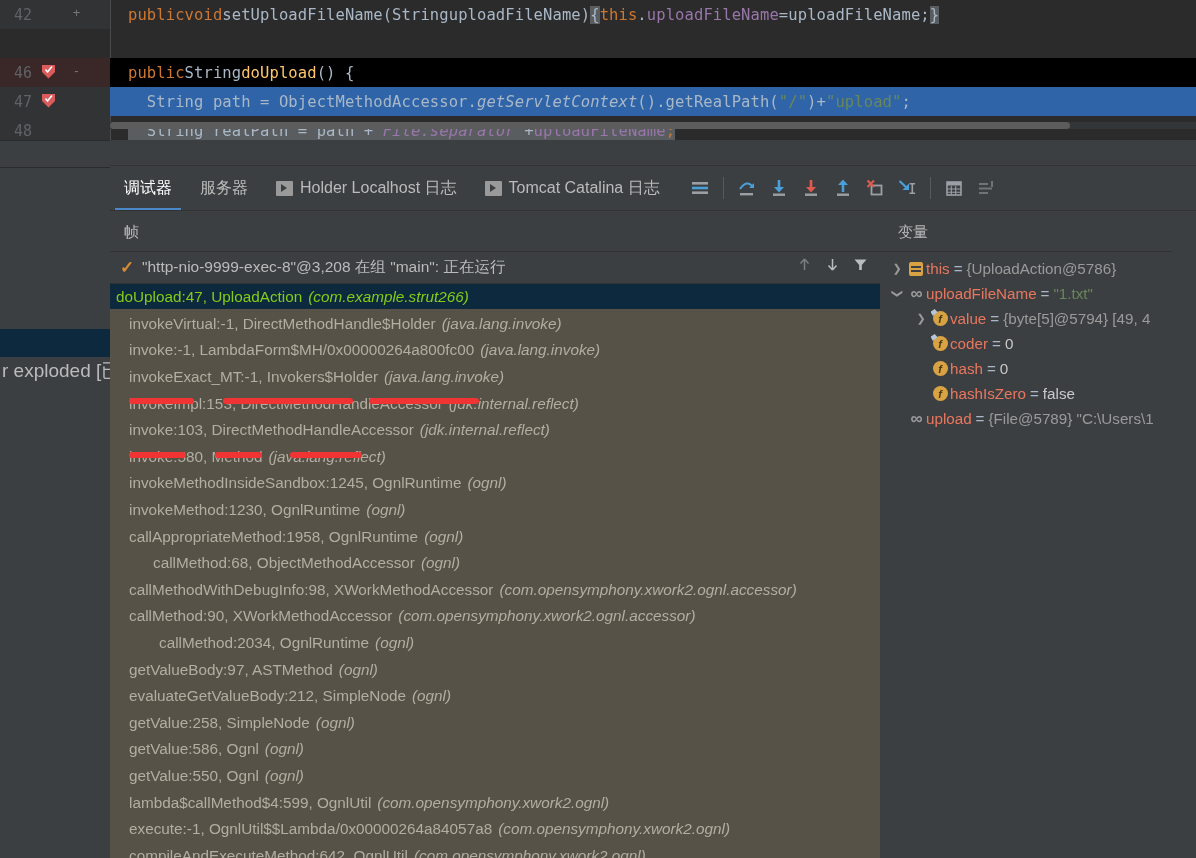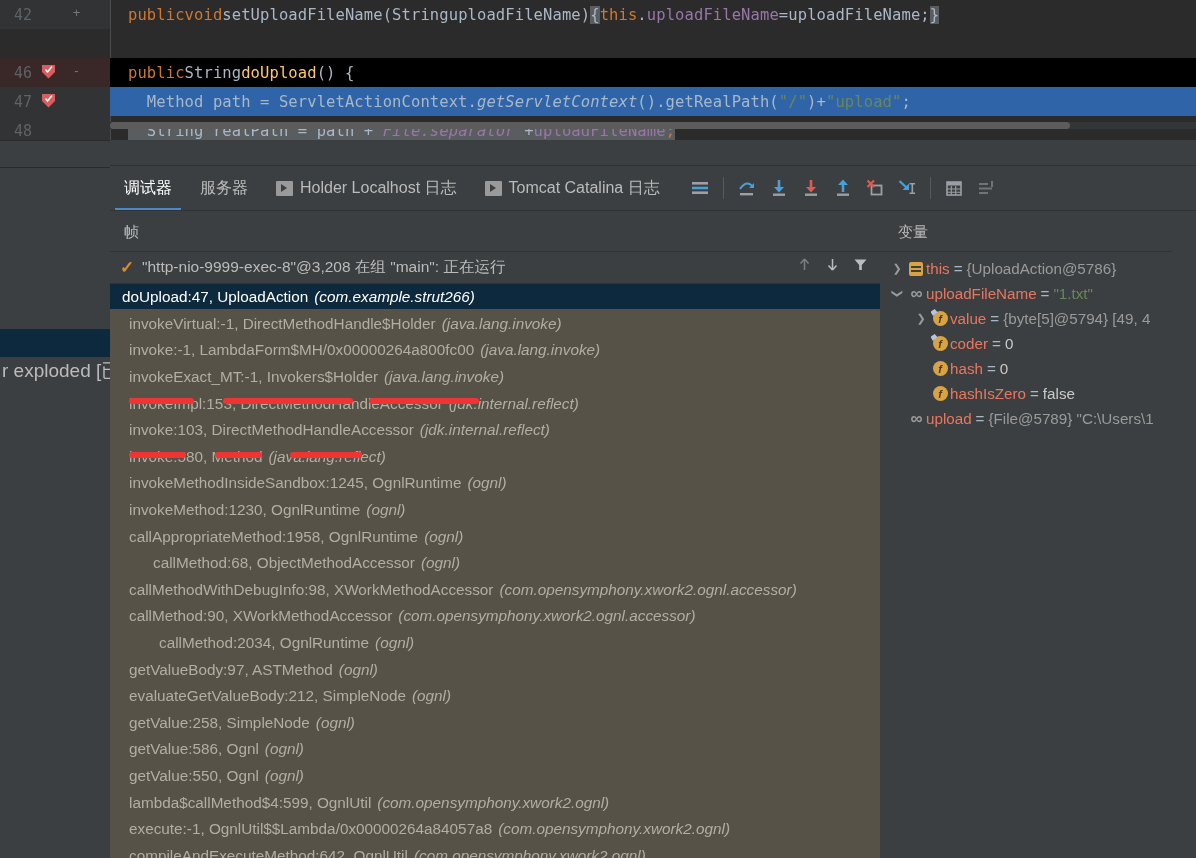--- a/index.html
+++ b/index.html
@@ -101,21 +101,21 @@
   .thread-acts svg { display: block; }
   .thread-border { position:absolute; left:0; top:72px; width:793px; height:1px; background:#323232;}
 
   .stack { position: absolute; left: 0; top: 73px; width: 793px; height: 574px;
            background: #565247; overflow: hidden; }
   .stack-first { position: absolute; left: 0; top: 0; width: 793px; height: 25px;
                  background: #0d293e; }
   .srow { position: absolute; left: 0; width: 793px; height: 26.6px;
           display: flex; align-items: center; padding-left: 19px;
           font-size: 15.3px; color: #b2aea1; white-space: nowrap; }
-  .srow.first { color: #ffffff; padding-left: 12px; }
+  .srow.first { color: #84cc16; padding-left: 6px; }
   .srow .pkg { font-style: italic; margin-left: 6px; }
   .stack-scroll { position: absolute; left: 780px; top: 0px; width: 9px; height: 105px;
                   background: #6e6a5e; border-radius: 1px; }
 
   .redmark { position: absolute; height: 6px; background: #f03434; border-radius: 3px; }
 
   .vsplit { position: absolute; left: 793px; top: 71px; width: 1px; height: 647px;
             background: #323232; }
 
   
@@ -183,21 +183,21 @@
     <div class="ed-line l47" style="top:87px">
       <div class="ed-gutter">
         <span class="ed-num">47</span>
         <span class="ed-bp">
           <svg width="17" height="17" viewBox="0 0 17 17">
             <path d="M2 2 H15 V9 L8.5 15.5 L2 9 Z" fill="#db5c5c"></path>
             <path d="M5.5 6.5 L7.5 9 L12 3.5" stroke="#ffffff" stroke-width="1.6" fill="none"></path>
           </svg>
         </span>
       </div>
-      <div class="ed-code"><span class="m">  Method path = ServletActionContext.</span><span class="mi">getServletContext</span><span class="m">().getRealPath(</span><span class="s">"/"</span><span class="m">)+</span><span class="s">"upload"</span><span class="m">;</span></div>
+      <div class="ed-code"><span class="m">  String path = ObjectMethodAccessor.</span><span class="mi">getServletContext</span><span class="m">().getRealPath(</span><span class="s">"/"</span><span class="m">)+</span><span class="s">"upload"</span><span class="m">;</span></div>
     </div>
 
     <div class="ed-line l48" style="top:116px">
       <div class="ed-gutter">
         <span class="ed-num">48</span>
       </div>
       <div class="ed-code"><span class="hl-sel">  String realPath = path + <i class="fi">File.separator</i> +<span class="f">uploadFileName</span><span class="k">;</span></span></div>
     </div>
 
     <div class="ed-hscroll-track"></div>

